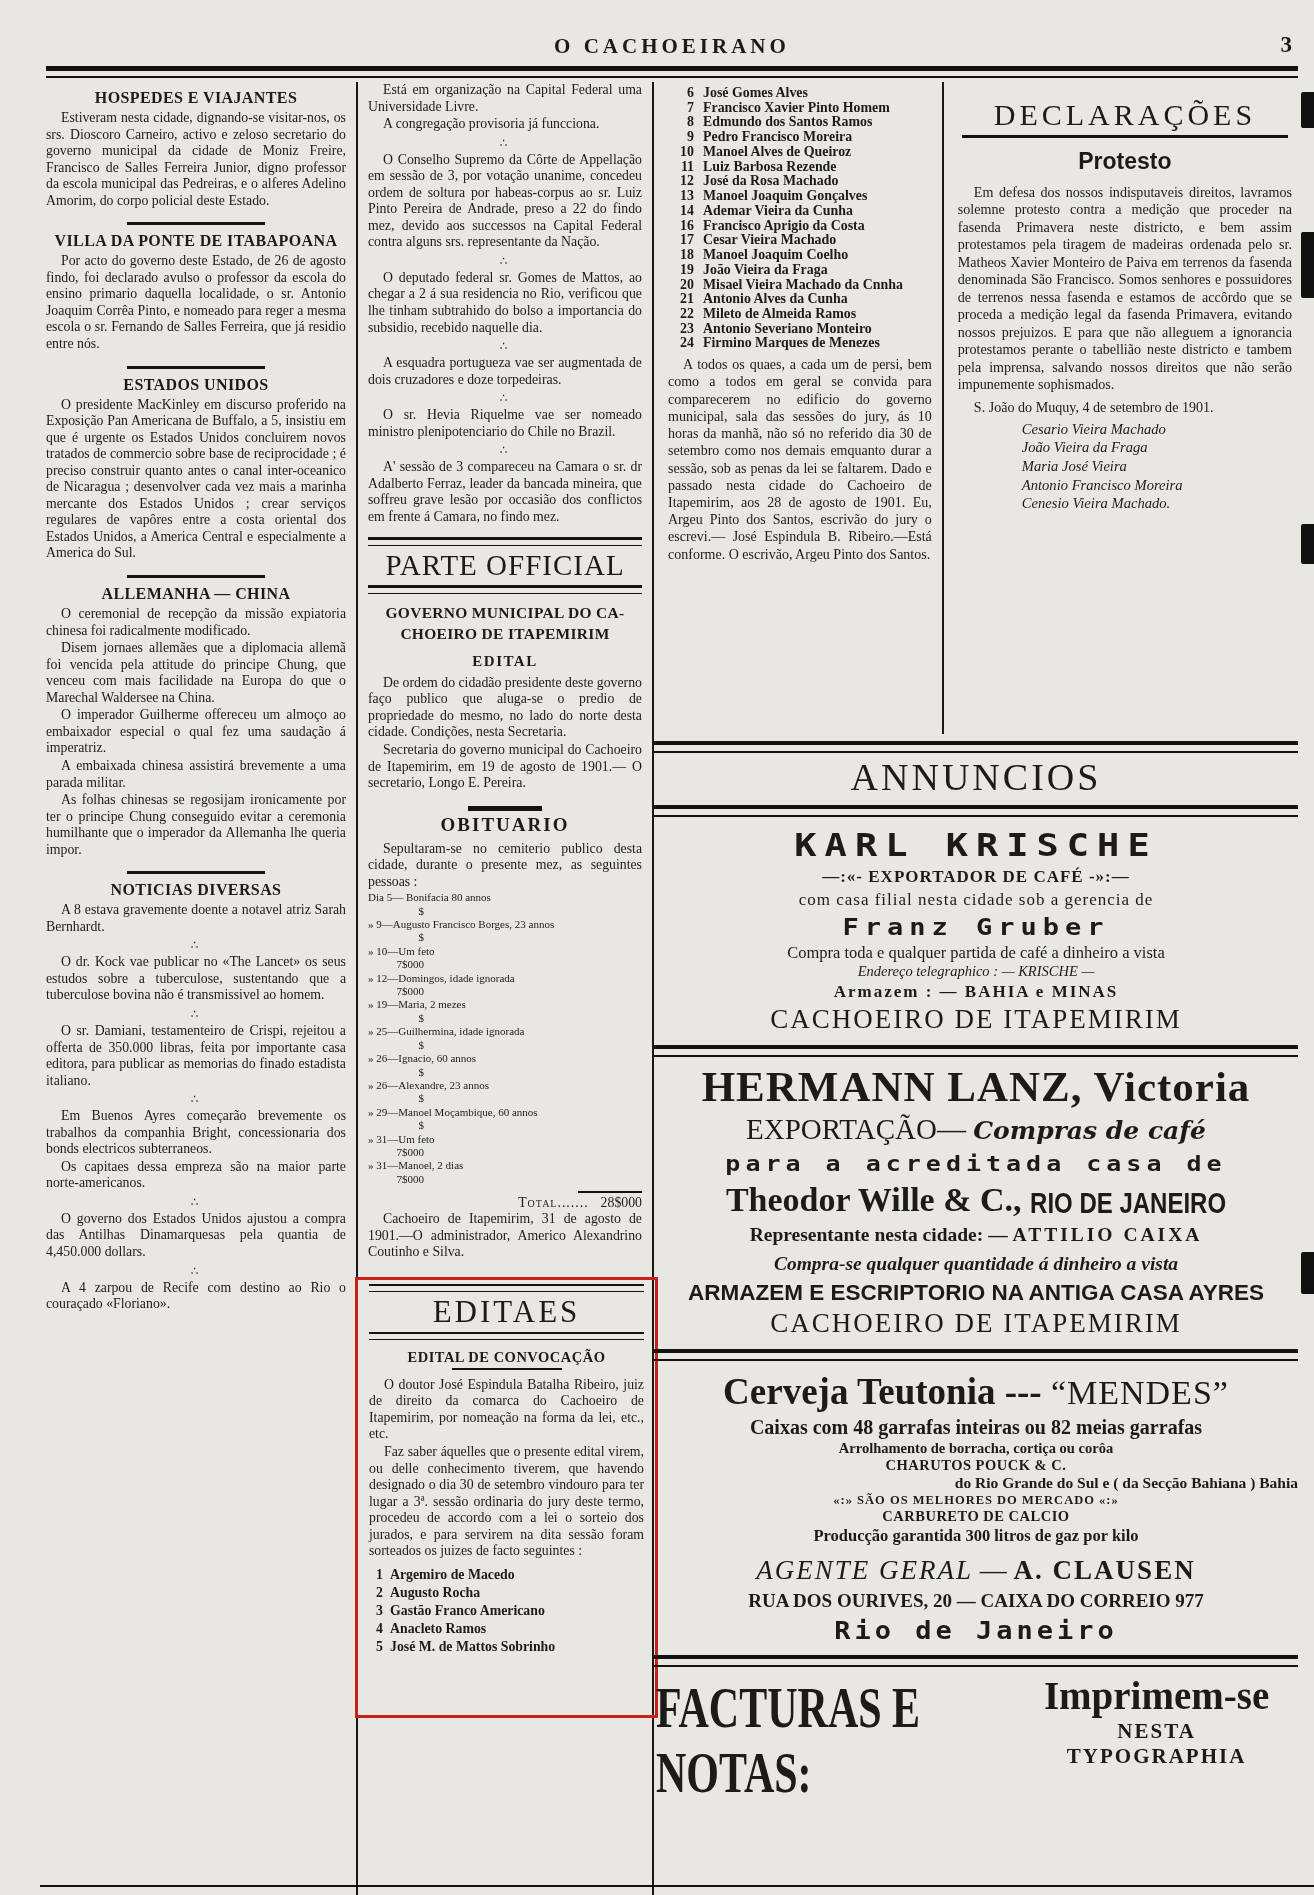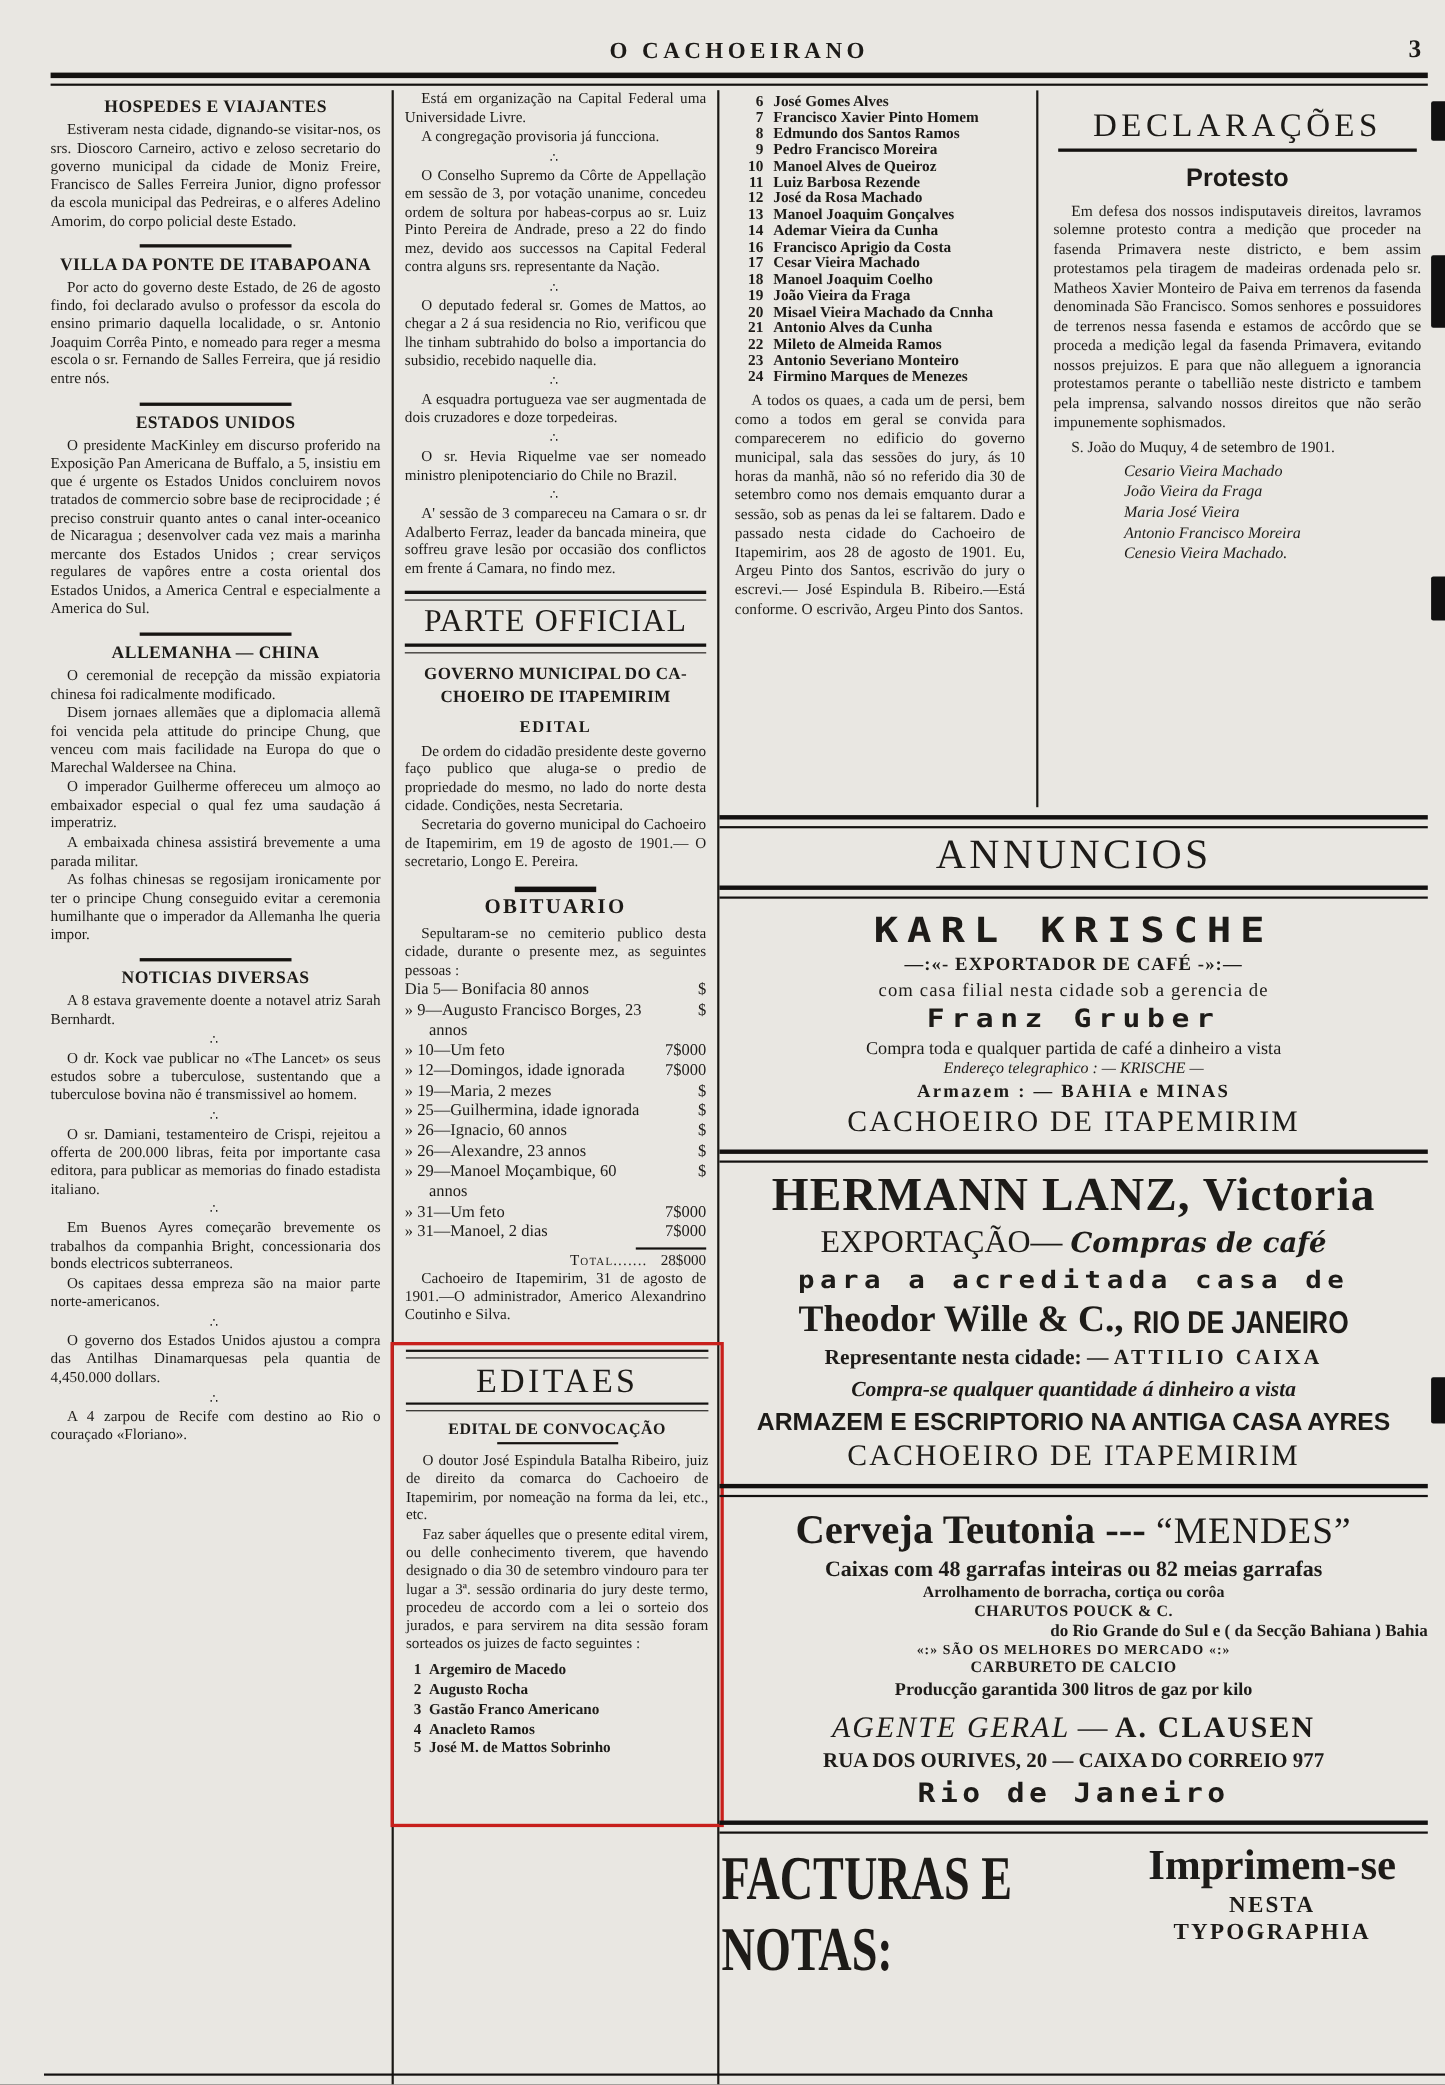--- a/index.html
+++ b/index.html
@@ -33,21 +33,21 @@
   .news-item{margin:0;}
   
   .po-rule{height:5px;border-top:3px solid #141210;border-bottom:1px solid #141210;}
   .po-title{font-size:29px;text-align:center;font-weight:normal;letter-spacing:1px;margin:3px 0;}
   .po-org{font-weight:bold;text-align:center;font-size:15.5px;line-height:1.3;margin:9px 0 2px;letter-spacing:.3px;}
   .po-edital{font-weight:bold;text-align:center;font-size:15px;letter-spacing:1.5px;margin:9px 0 5px;}
   .po-block{margin-top:12px;}
   
   .ob-bar{width:74px;height:5px;background:#141210;margin:14px auto 3px;}
   .ob-title{font-weight:bold;font-size:19px;text-align:center;letter-spacing:2px;margin:0 0 5px;}
-  .ob-row{display:flex;font-size:15px;line-height:1.22;}
+  .ob-row{display:flex;font-size:11px;line-height:1.22;flex-direction:column;}
   .ob-label{flex:1;padding-left:22px;text-indent:-22px;}
   .ob-fee{width:56px;text-align:right;white-space:nowrap;}
   .ob-total-rule{width:64px;height:2px;background:#141210;margin:5px 0 2px auto;}
   .ob-total{display:flex;justify-content:flex-end;gap:12px;font-size:13.8px;}
   .ob-total .lbl{font-variant:small-caps;letter-spacing:1px;}
   
   .red-box{border:3px solid #c8201c;margin:16px -16px 0 -13px;padding:4px 11px 60px 11px;}
   .ed-title{font-size:31px;text-align:center;letter-spacing:3px;font-weight:normal;margin:2px 0;}
   .ed-rule{height:5px;border-top:2px solid #141210;border-bottom:1px solid #141210;}
   .ed-sub{font-weight:bold;text-align:center;font-size:14.5px;letter-spacing:.5px;margin:9px 0 1px;}
@@ -181,21 +181,21 @@
               <p class="bp">A 8 estava gravemente doente a notavel atriz Sarah Bernhardt.</p>
             </div>
 
             <div class="news-item">
               <div class="orn">∴</div>
               <p class="bp">O dr. Kock vae publicar no «The Lancet» os seus estudos sobre a tuberculose, sustentando que a tuberculose bovina não é transmissivel ao homem.</p>
             </div>
 
             <div class="news-item">
               <div class="orn">∴</div>
-              <p class="bp">O sr. Damiani, testamenteiro de Crispi, rejeitou a offerta de 200.000 libras, feita por importante casa editora, para publicar as memorias do finado estadista italiano.</p>
+              <p class="bp">O sr. Damiani, testamenteiro de Crispi, rejeitou a offerta de 350.000 libras, feita por importante casa editora, para publicar as memorias do finado estadista italiano.</p>
             </div>
 
             <div class="news-item">
               <div class="orn">∴</div>
               <p class="bp">Em Buenos Ayres começarão brevemente os trabalhos da companhia Bright, concessionaria dos bonds electricos subterraneos.</p>
             </div>
 
             <div class="news-item">
 
               <p class="bp">Os capitaes dessa empreza são na maior parte norte-americanos.</p>

